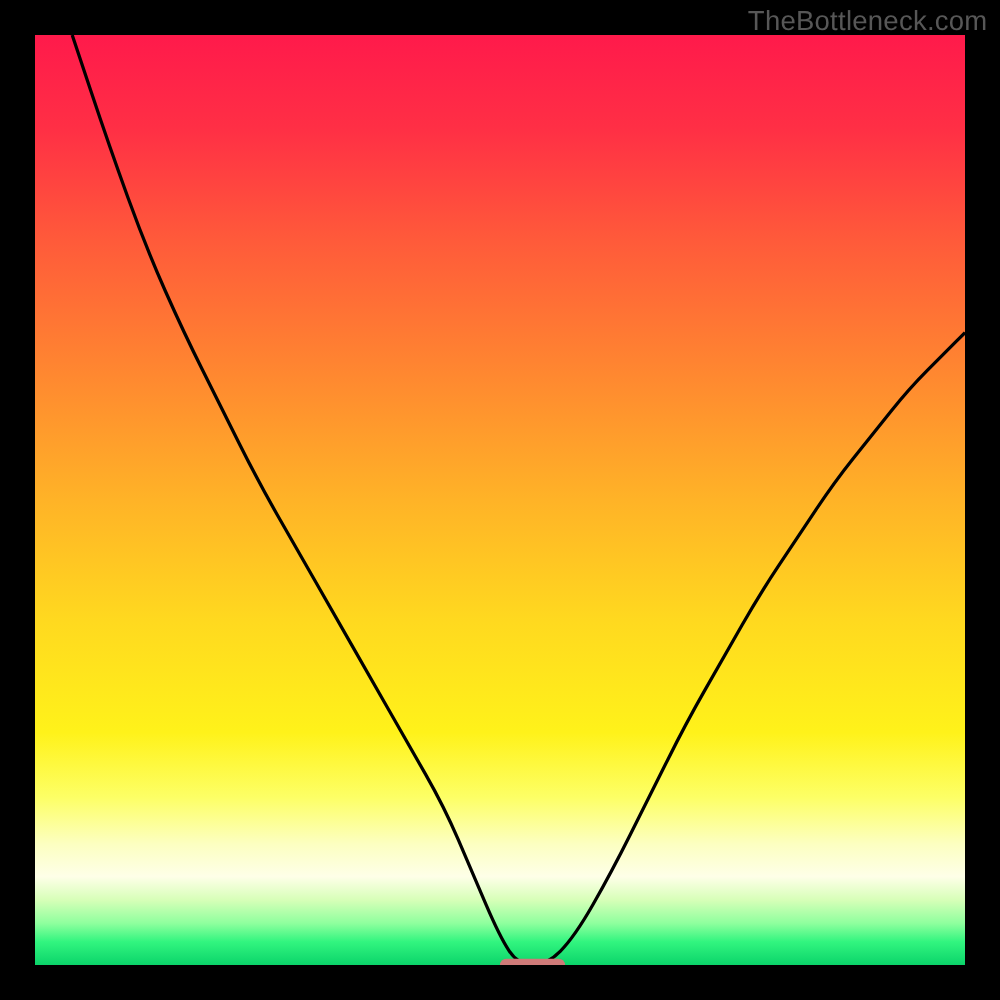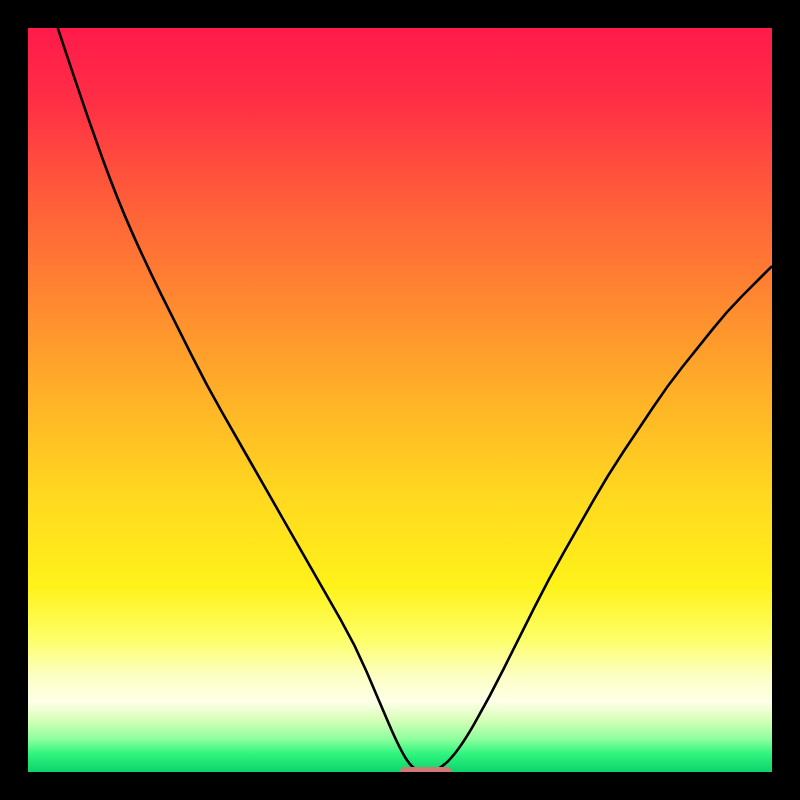--- a/index.html
+++ b/index.html
@@ -81,13 +81,14 @@
             <stop offset="100%" stop-color="#0bd46a"></stop>
           </linearGradient>
       </defs>
       <rect x="0" y="0" width="744" height="744" fill="url(#g)"></rect>
     </svg>
     <svg class="curve" viewBox="0 0 744 744" preserveAspectRatio="none">
       <path id="curve-path" d="M 29.76 0 Q 29.76 0 44.64 44.639999999999986 Q 59.52 89.27999999999997 74.4 130.2 Q 89.28 171.12 104.16 204.6 Q 119.04 238.07999999999998 133.92000000000002 267.84000000000003 Q 148.8 297.6 163.68 327.36 Q 178.56 357.12 193.44 383.15999999999997 Q 208.32000000000002 409.2 223.20000000000002 435.24 Q 238.08 461.28 252.95999999999998 487.32 Q 267.84 513.36 282.72 539.4000000000001 Q 297.6 565.44 312.48 591.48 Q 327.36 617.52 338.52 643.56 Q 349.68 669.6 360.84000000000003 695.64 Q 372 721.68 379.44 732.8399999999999 Q 386.88 744 398.04 744 Q 409.20000000000005 744 420.36 732.8399999999999 Q 431.52 721.68 446.4 695.64 Q 461.28 669.6 476.15999999999997 639.84 Q 491.04 610.08 505.91999999999996 580.3199999999999 Q 520.8 550.56 535.68 524.52 Q 550.56 498.48 565.44 472.44 Q 580.32 446.4 595.2 424.08 Q 610.0799999999999 401.76 624.96 379.44 Q 639.84 357.12 654.72 338.52 Q 669.6 319.92 684.48 301.32000000000005 Q 699.36 282.72 714.24 267.84000000000003 Q 729.12 252.95999999999998 736.56 245.51999999999998 T 744 238.07999999999998" fill="none" stroke="#000000" stroke-width="2.6"></path>
     </svg>
     <div class="marker" id="marker" style="left: 372px; width: 52.08px; bottom: -5px; background: rgb(207, 122, 120);"></div>
   </div>
+  <div class="watermark">TheBottleneck.com</div>
 </div>
 
 </body></html>

